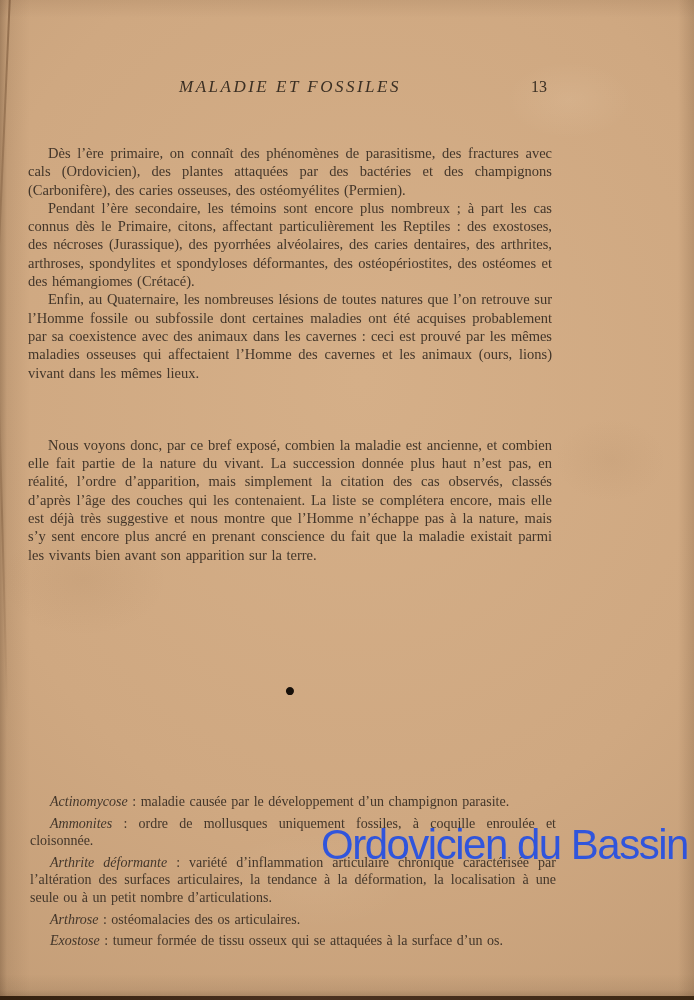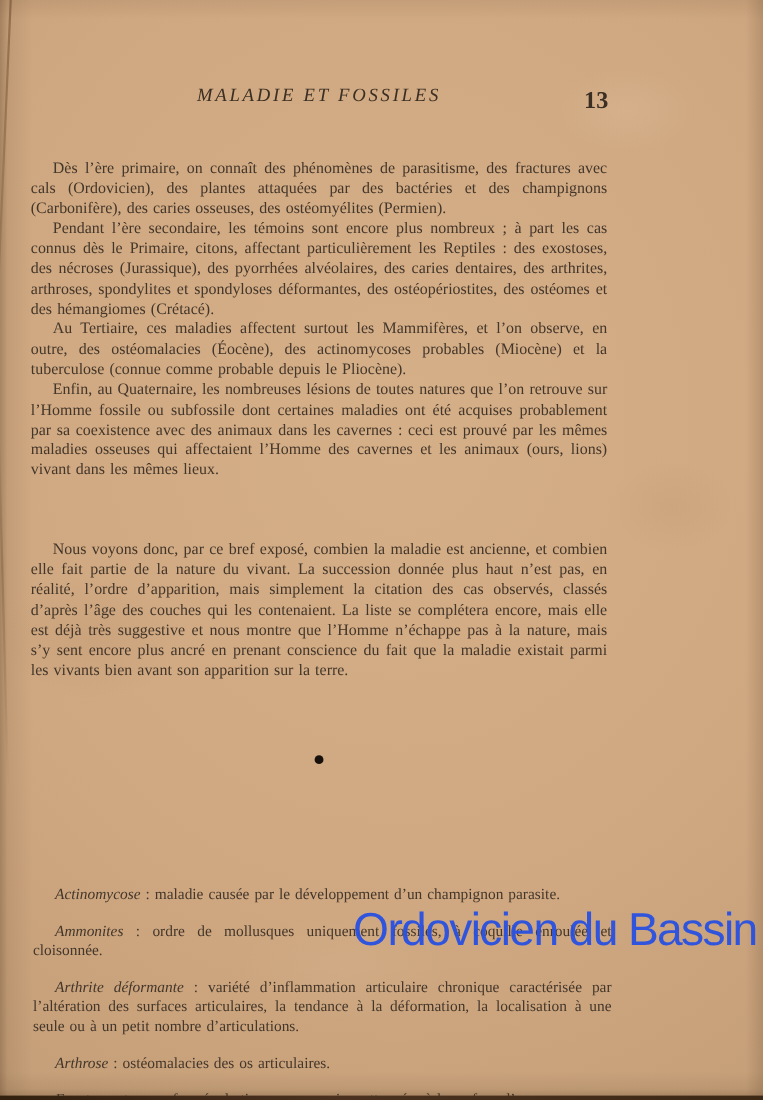--- a/index.html
+++ b/index.html
@@ -40,39 +40,39 @@
     position: absolute; left: 0; bottom: 0; width: 100%; height: 4px;
     background: linear-gradient(90deg, #33200f, #4a3120 45%, #3c2814 100%);
   }
   .running-head-title {
     position: absolute; left: 0; top: 77px; width: 580px; text-align: center;
     font-style: italic; font-size: 17px; letter-spacing: 2.5px;
     color: #3b2f23; white-space: nowrap;
   }
   .running-head-folio {
     position: absolute; left: 531px; top: 78px;
-    font-size: 22px; color: #3b2f23; font-weight: bold;
+    font-size: 16px; color: #3b2f23;
   }
   .body-text {
     position: absolute; left: 28px; top: 144px; width: 524px;
     font-size: 14.5px; line-height: 18.3px; text-align: justify;
     word-spacing: 1px; color: #43362a;
   }
   .body-text p { margin: 0; text-indent: 20px; }
   .body-text p.spaced { margin-top: 54px; }
   .separator-dot {
     position: absolute; left: 284px; top: 675px;
     font-size: 34px; color: #17100a; line-height: 34px;
   }
   .glossary {
     position: absolute; left: 30px; top: 789px; width: 526px;
     font-size: 14px; line-height: 17.6px; text-align: justify;
     word-spacing: 1px; color: #43362a;
   }
-  .glossary p { margin: 16px 0 3px 0; text-indent: 20px; }
+  .glossary p { margin: 4px 0 3px 0; text-indent: 20px; }
   .glossary .term { font-style: italic; }
   .watermark {
     position: absolute; left: 321px; top: 823px;
     font-family: "Liberation Sans", sans-serif;
     font-size: 42px; letter-spacing: -1.5px; line-height: 44px;
     color: var(--watermark_blue, #2a52e0); opacity: .96; white-space: nowrap;
   }
 </style>
 </head>
 <body>
@@ -81,21 +81,20 @@
   <div class="mottle"></div>
   <div class="crease"></div>
   <div class="crease2"></div>
 
   <div class="running-head-title">MALADIE ET FOSSILES</div>
   <div class="running-head-folio">13</div>
 
   <div class="body-text">
     <p>Dès l’ère primaire, on connaît des phénomènes de parasitisme, des fractures avec cals (Ordovicien), des plantes attaquées par des bactéries et des champignons (Carbonifère), des caries osseuses, des ostéomyélites (Permien).</p>
     <p>Pendant l’ère secondaire, les témoins sont encore plus nombreux ; à part les cas connus dès le Primaire, citons, affectant particulièrement les Reptiles : des exostoses, des nécroses (Jurassique), des pyorrhées alvéolaires, des caries dentaires, des arthrites, arthroses, spondylites et spondyloses déformantes, des ostéopériostites, des ostéomes et des hémangiomes (Crétacé).</p>
-    <p>Au Tertiaire, ces maladies affectent surtout les Mammifères, et l’on observe, en outre, des ostéomalacies (Éocène), des actinomycoses probables (Miocène) et la tuberculose (connue comme probable depuis le Pliocène).</p>
     <p>Enfin, au Quaternaire, les nombreuses lésions de toutes natures que l’on retrouve sur l’Homme fossile ou subfossile dont certaines maladies ont été acquises probablement par sa coexistence avec des animaux dans les cavernes : ceci est prouvé par les mêmes maladies osseuses qui affectaient l’Homme des cavernes et les animaux (ours, lions) vivant dans les mêmes lieux.</p>
     <p class="spaced">Nous voyons donc, par ce bref exposé, combien la maladie est ancienne, et combien elle fait partie de la nature du vivant. La succession donnée plus haut n’est pas, en réalité, l’ordre d’apparition, mais simplement la citation des cas observés, classés d’après l’âge des couches qui les contenaient. La liste se complétera encore, mais elle est déjà très suggestive et nous montre que l’Homme n’échappe pas à la nature, mais s’y sent encore plus ancré en prenant conscience du fait que la maladie existait parmi les vivants bien avant son apparition sur la terre.</p>
   </div>
 
   <div class="separator-dot">•</div>
 
   <div class="glossary">
     <p><span class="term">Actinomycose</span><span> : maladie causée par le développement d’un champignon parasite.</span></p>
     <p><span class="term">Ammonites</span><span> : ordre de mollusques uniquement fossiles, à coquille enroulée et cloisonnée.</span></p>
     <p><span class="term">Arthrite déformante</span><span> : variété d’inflammation articulaire chronique caractérisée par l’altération des surfaces articulaires, la tendance à la déformation, la localisation à une seule ou à un petit nombre d’articulations.</span></p>

